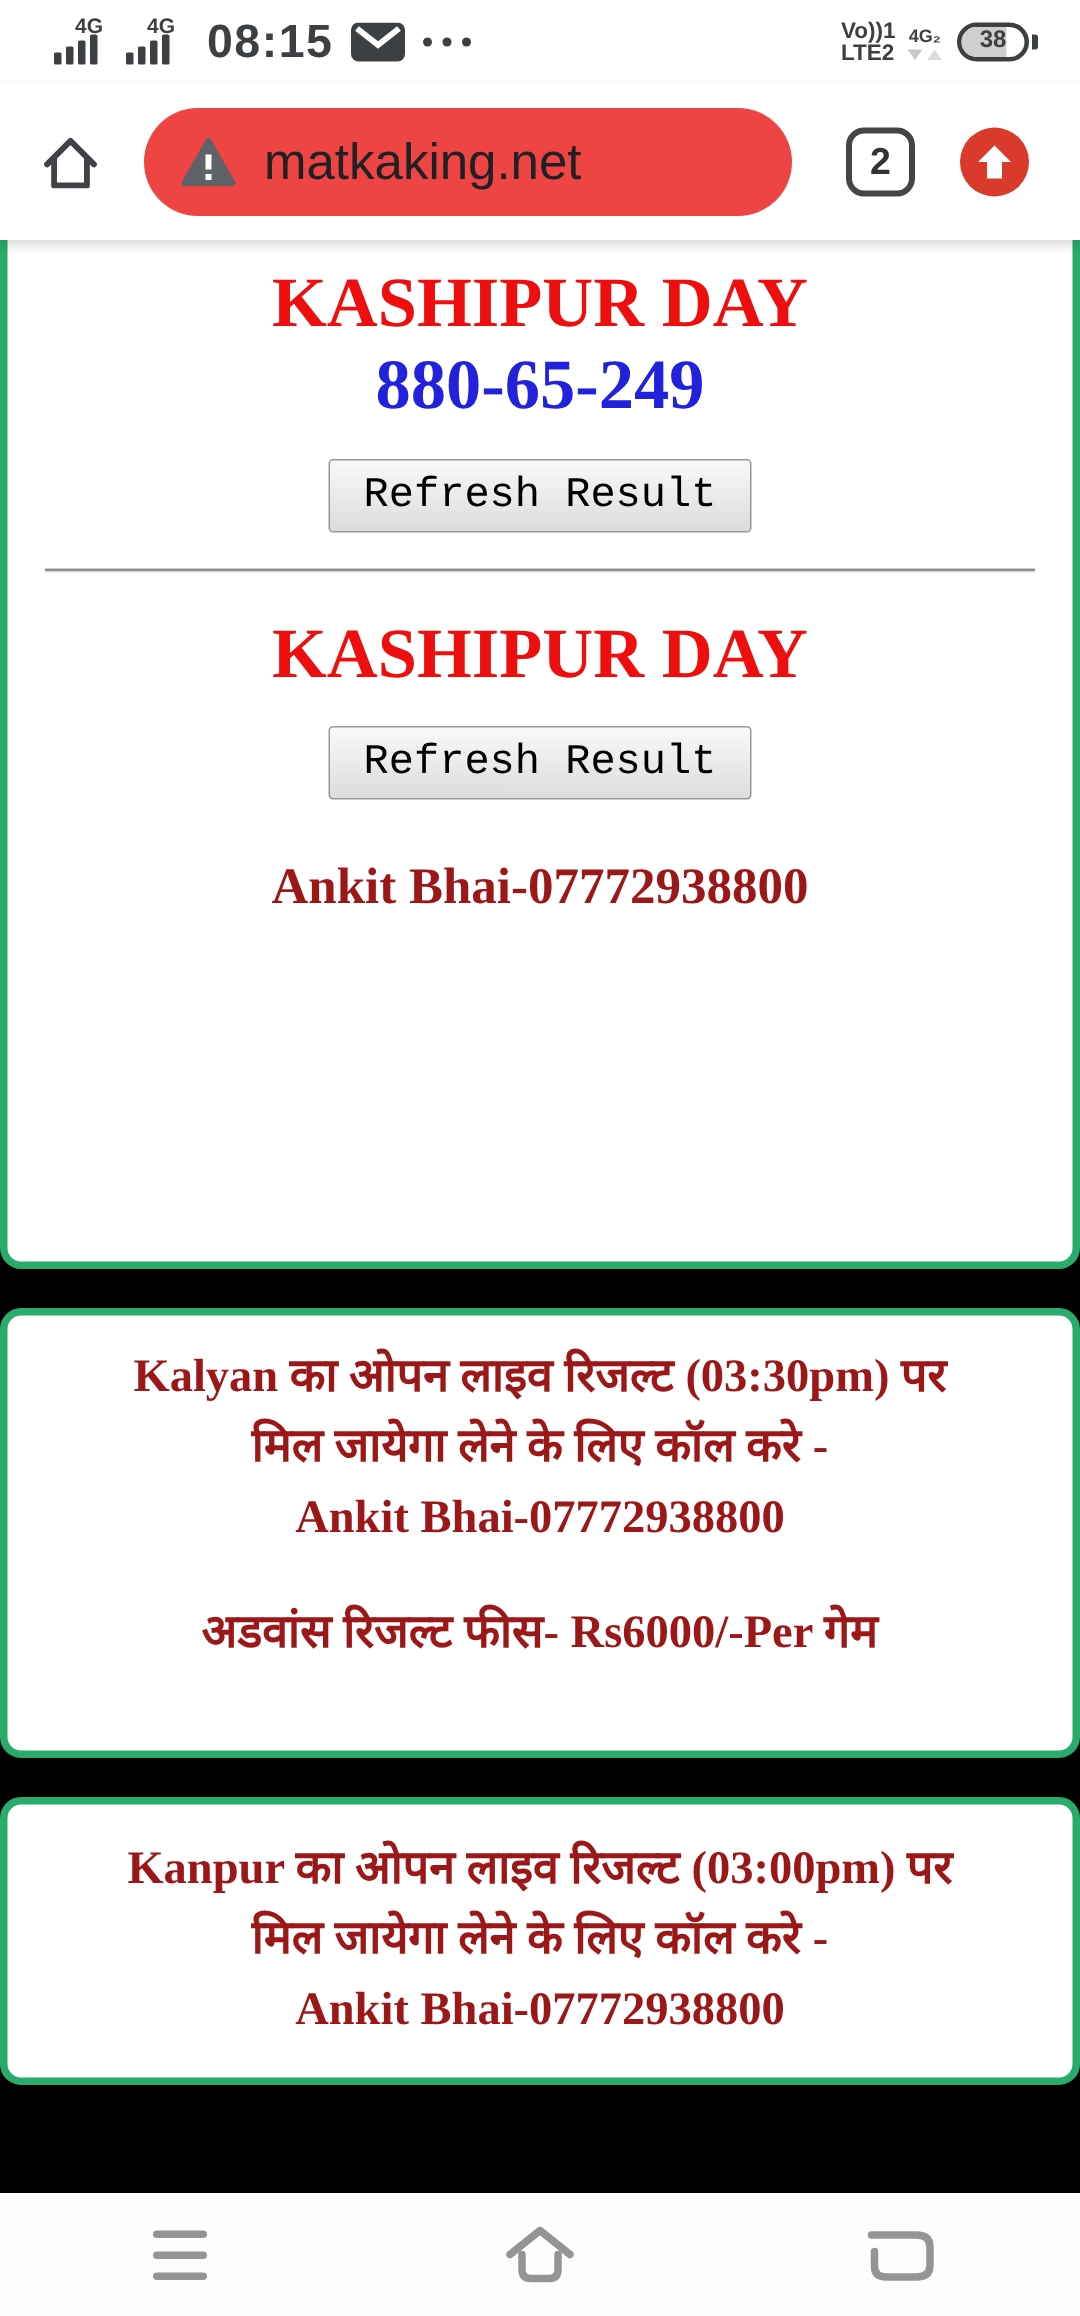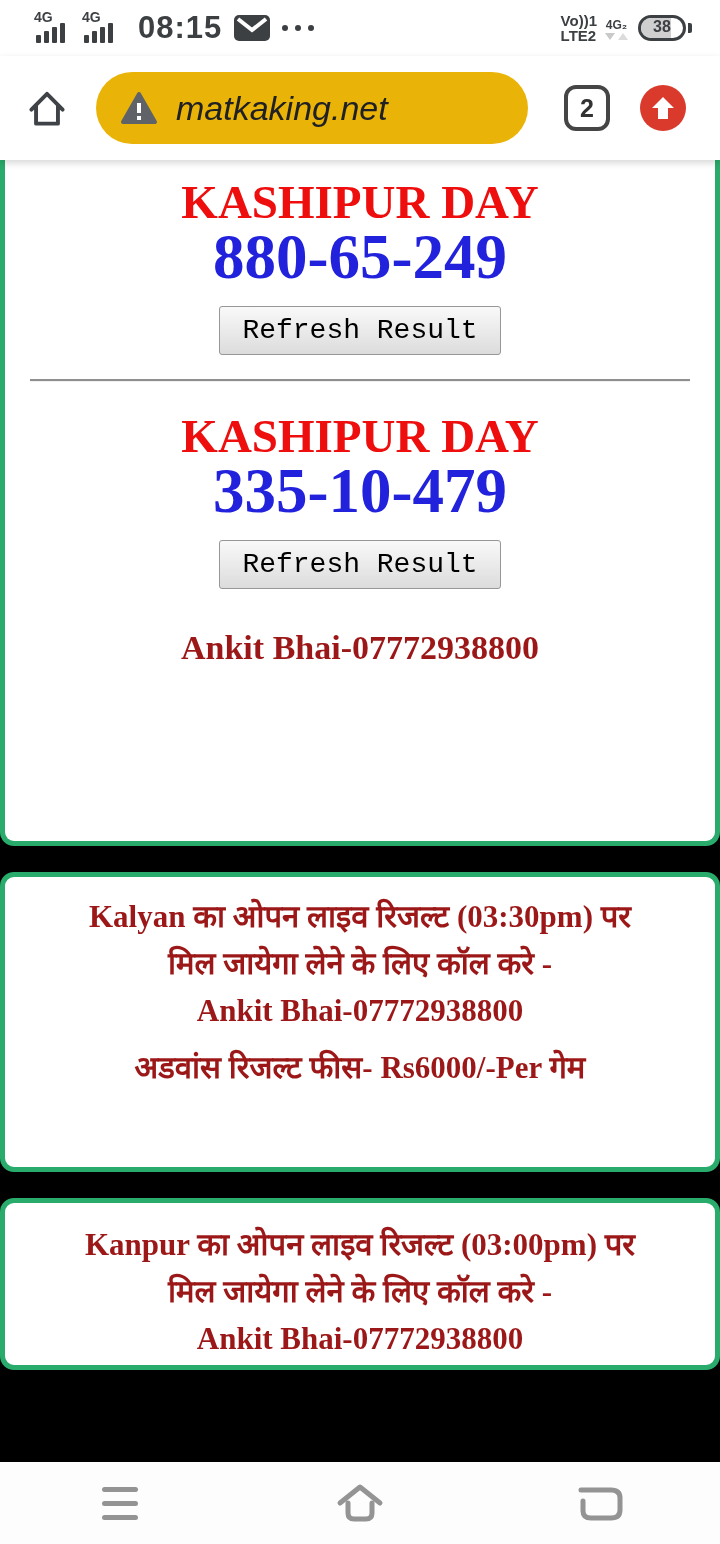--- a/index.html
+++ b/index.html
@@ -4,21 +4,21 @@
 <style>
   * { margin:0; padding:0; box-sizing:border-box; }
   html,body { width:720px; height:1544px; background:#fff; overflow:hidden;
     font-family:"Liberation Sans","DejaVu Sans",sans-serif; }
 
   
   .status-bar { height:56px; background:#fff; display:flex; align-items:center;
     justify-content:space-between; padding:0 28px 0 34px; color:#3d4043; }
   .sb-left, .sb-right { display:flex; align-items:center; }
   .sig-group { position:relative; width:42px; height:34px; margin-right:6px; }
-  .sig-label { position:absolute; top:-2px; left:0; font-size:14px; font-weight:bold; }
+  .sig-label { position:absolute; top:-2px; left:16px; font-size:14px; font-weight:bold; }
   .sig-bars { position:absolute; bottom:2px; left:2px; display:flex; align-items:flex-end; gap:3px; }
   .sig-bars i { display:block; width:5px; background:#3d4043; border-radius:1px; }
   .sig-bars i:nth-child(1){height:8px} .sig-bars i:nth-child(2){height:12px}
   .sig-bars i:nth-child(3){height:16px} .sig-bars i:nth-child(4){height:20px}
   .sb-time { font-size:31px; font-weight:bold; margin:0 12px 0 8px; letter-spacing:1px; }
   .sb-dots { display:flex; gap:7px; margin-left:12px; }
   .sb-dots i { width:6px; height:6px; border-radius:50%; background:#3d4043; }
   .volte { font-size:15px; font-weight:bold; line-height:15px; text-align:left; margin-right:8px; }
   .g42 { text-align:center; margin-right:10px; }
   .g42-label { font-size:12px; font-weight:bold; line-height:16px; }
@@ -28,52 +28,52 @@
   .battery { position:relative; width:48px; height:26px; border:3px solid #3d4043; border-radius:13px;
     display:flex; align-items:flex-start; justify-content:center; background:#fff; overflow:hidden; }
   .battery-fill { position:absolute; left:0; top:0; bottom:0; width:72%; background:#cfcfcf; }
   .battery-num { position:relative; font-size:16px; font-weight:bold; z-index:1; }
   .battery-nub { width:4px; height:10px; background:#3d4043; border-radius:0 2px 2px 0; margin-left:2px; }
 
   
   .toolbar { position:relative; height:104px; background:#fff; display:flex; align-items:center;
     box-shadow:0 3px 7px rgba(0,0,0,.16); z-index:5; }
   .home-btn { margin-left:22px; width:50px; height:50px; display:flex; align-items:center; justify-content:center; }
-  .omnibox { margin-left:24px; width:432px; height:72px; background:#eab308; border-radius:36px;
-    display:flex; align-items:center; padding:0 24px;font-style:italic; }
+  .omnibox { margin-left:24px; width:432px; height:72px; background:#ef4444; border-radius:36px;
+    display:flex; align-items:center; padding:0 24px; }
   .omnibox .url { font-size:34px; color:#202124; margin-left:18px; white-space:nowrap; }
   .tab-switcher { margin-left:36px; width:46px; height:46px; border:4px solid #454545; border-radius:12px;
     display:flex; align-items:center; justify-content:center; }
   .tab-count { font-size:25px; font-weight:bold; color:#333; }
   .update-badge { margin-left:30px; width:46px; height:46px; border-radius:50%;
     background:var(--update-badge-red,#d93025); display:flex; align-items:center; justify-content:center; }
 
   
   .content { height:1302px; background:#000; overflow:hidden; }
   .card { background:#fff; border:5px solid var(--card-border-green,#29ab6b);
     border-radius:14px; text-align:center; overflow:hidden; }
   .card-results { height:686px; border-top:none; border-radius:0 0 14px 14px; padding-top:16px; }
   .gap { height:26px; background:#000; }
   .card-kalyan { height:300px; padding-top:16px; }
-  .card-kanpur { height:172px; padding-top:18px; }
+  .card-kanpur { height:192px; padding-top:18px; }
   .card-madhur { height:80px; border-bottom:none; border-radius:14px 14px 0 0; padding-top:24px; }
   .market-title { font-family:"Liberation Serif","DejaVu Serif",serif; font-weight:bold;
     font-size:47px; line-height:52px; color:var(--title-red,#ee0e0e); }
   .market-result { font-family:"Liberation Serif","DejaVu Serif",serif; font-weight:bold;
-    font-size:63px; line-height:54px; color:var(--result-blue,#2222dd); margin-top:2px; }
+    font-size:47px; line-height:54px; color:var(--result-blue,#2222dd); margin-top:2px; }
   .refresh-btn { display:inline-block; margin-top:22px; font-size:28px; color:#000;
     font-family:Liberation Mono, monospace; padding:8px 22px;
     background:linear-gradient(#f9f9f9,#dcdcdc); border:1px solid #979797; border-radius:3px; }
   .note { margin-top:26px; font-family:"Liberation Serif","DejaVu Serif",serif; font-weight:bold;
     font-size:31px; line-height:47px; color:var(--note-red,#9c1717); }
   .divider { width:93%; margin:24px auto 0; border:none; border-top:2px solid #8f8f8f; border-bottom:1px solid #f0f0f0; }
   .section-2 { margin-top:28px; }
   .contact-line { margin-top:40px; font-family:"Liberation Serif","DejaVu Serif",serif; font-weight:bold;
     font-size:34px; color:var(--note-red,#9c1717); }
-  .fee-line { margin-top:10px; }
+  .fee-line { margin-top:30px; }
 
   
   .navbar { height:82px; background:#fdfdfd; display:flex; align-items:center; }
   .nav-slot { flex:1; display:flex; align-items:center; justify-content:center; height:100%; }
   .nav-menu-lines { display:flex; flex-direction:column; gap:9px; }
   .nav-menu-lines i { display:block; width:36px; height:5px; background:#949494; border-radius:3px; }
 </style>
 </head>
 <body>
 
@@ -160,21 +160,20 @@
 
 <div class="content">
 
   <div class="card card-results">
     <div class="market-title">KASHIPUR DAY</div>
     <div class="market-result">880-65-249</div>
     <div><button class="refresh-btn">Refresh Result</button></div>
     <hr class="divider">
     <div class="section-2">
       <div class="market-title">KASHIPUR DAY</div>
-      <div class="market-result">335-10-479</div>
       <div><button class="refresh-btn">Refresh Result</button></div>
       <div class="contact-line">Ankit Bhai-07772938800</div>
     </div>
   </div>
 
   <div class="gap"></div>
 
   <div class="card card-kalyan">
     <div class="note" style="margin-top:0;">
       <div>Kalyan का ओपन लाइव रिजल्ट (03:30pm) पर</div>

